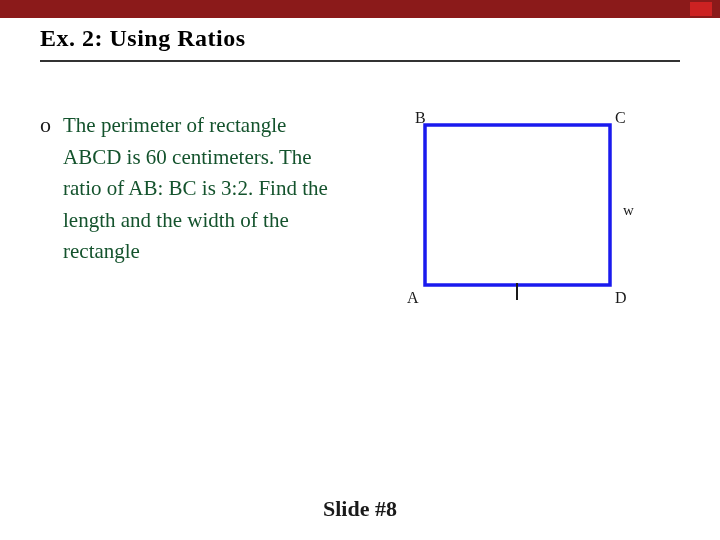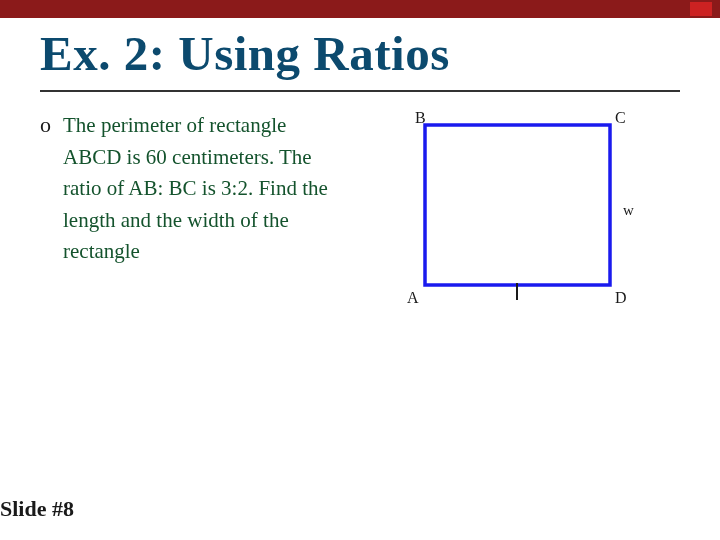--- a/index.html
+++ b/index.html
@@ -35,23 +35,23 @@
 
     
     .title-section {
       position: absolute;
       top: 25px;
       left: 40px;
       right: 40px;
     }
 
     .title-text {
-      font-size: 49px;
+      font-size: 24px;
       font-weight: bold;
-      color: #0c4a6e;
+      color: #000000;
       letter-spacing: 0.5px;
     }
 
     
     .title-divider {
       width: 100%;
       height: 2px;
       background: #333333;
       margin-top: 8px;
     }
@@ -105,20 +105,21 @@
       width: 250px;
       height: 230px;
     }
 
     
     .slide-number {
       position: absolute;
       bottom: 18px;
       left: 0;
       right: 0;
+      text-align: center;
       font-size: 22px;
       font-weight: bold;
       color: #1a1a1a;
     }
   </style>
 </head>
 <body>
 
 <div class="top-bar">
   <div class="top-bar-square"></div>

